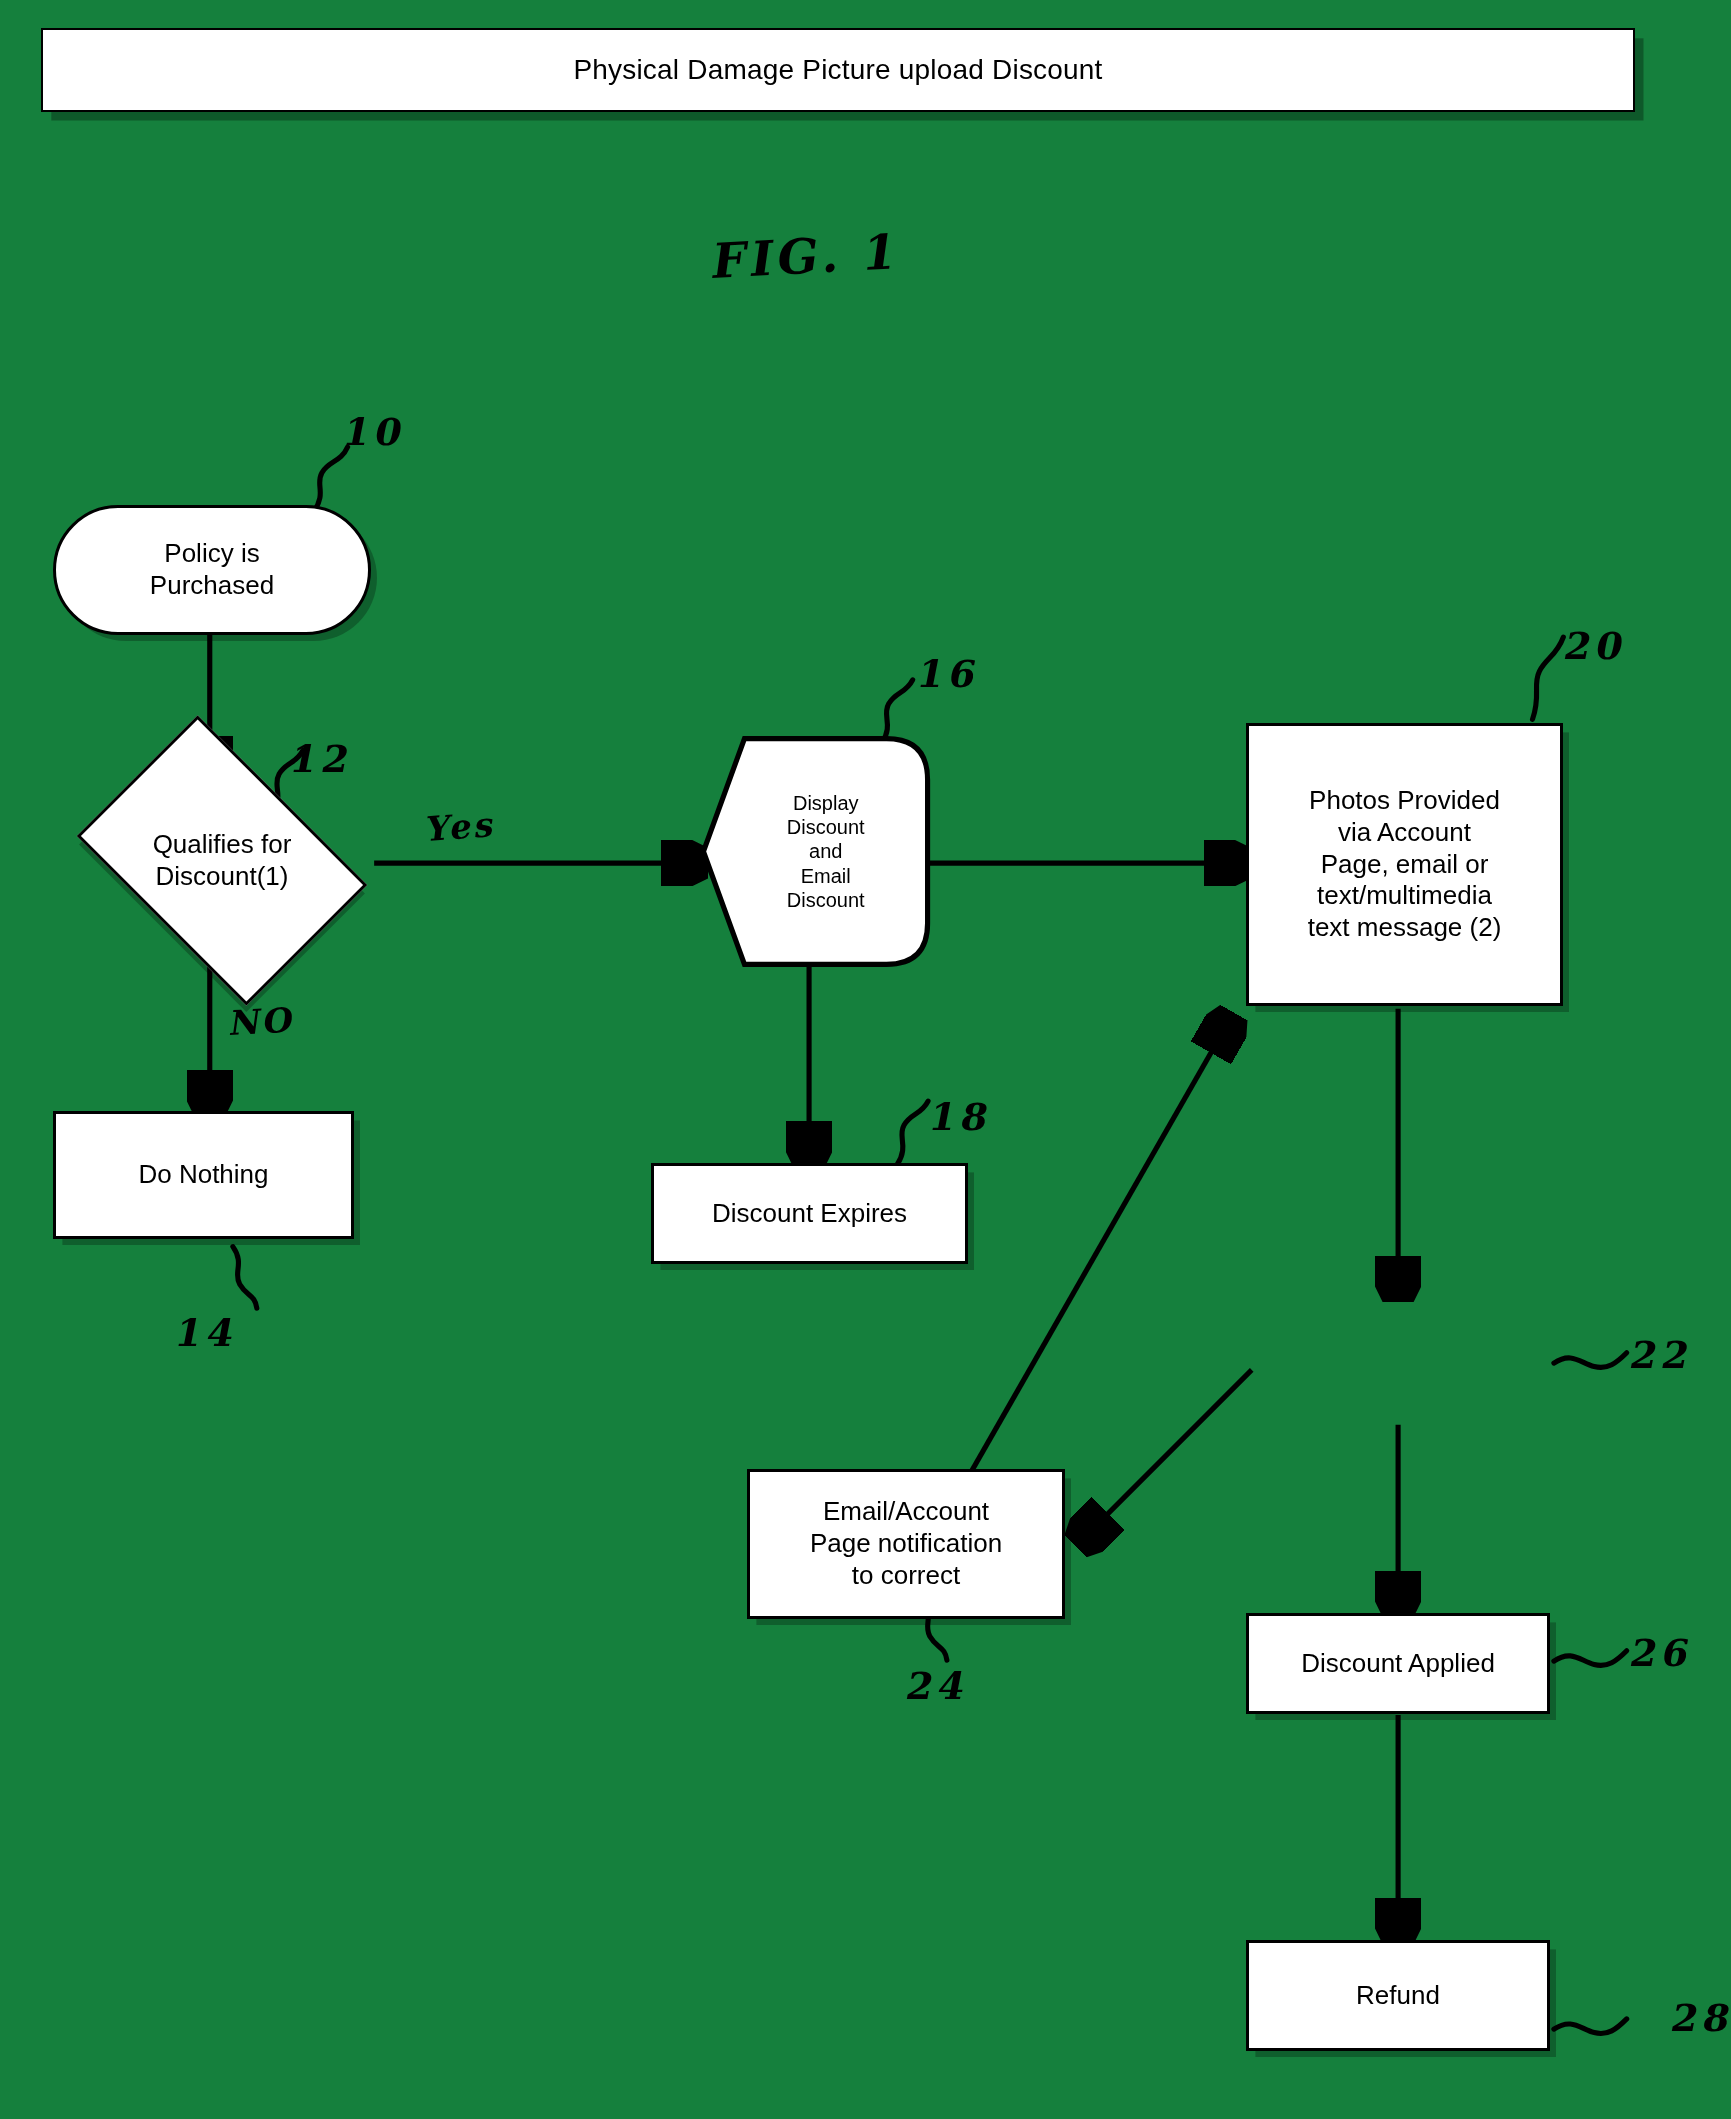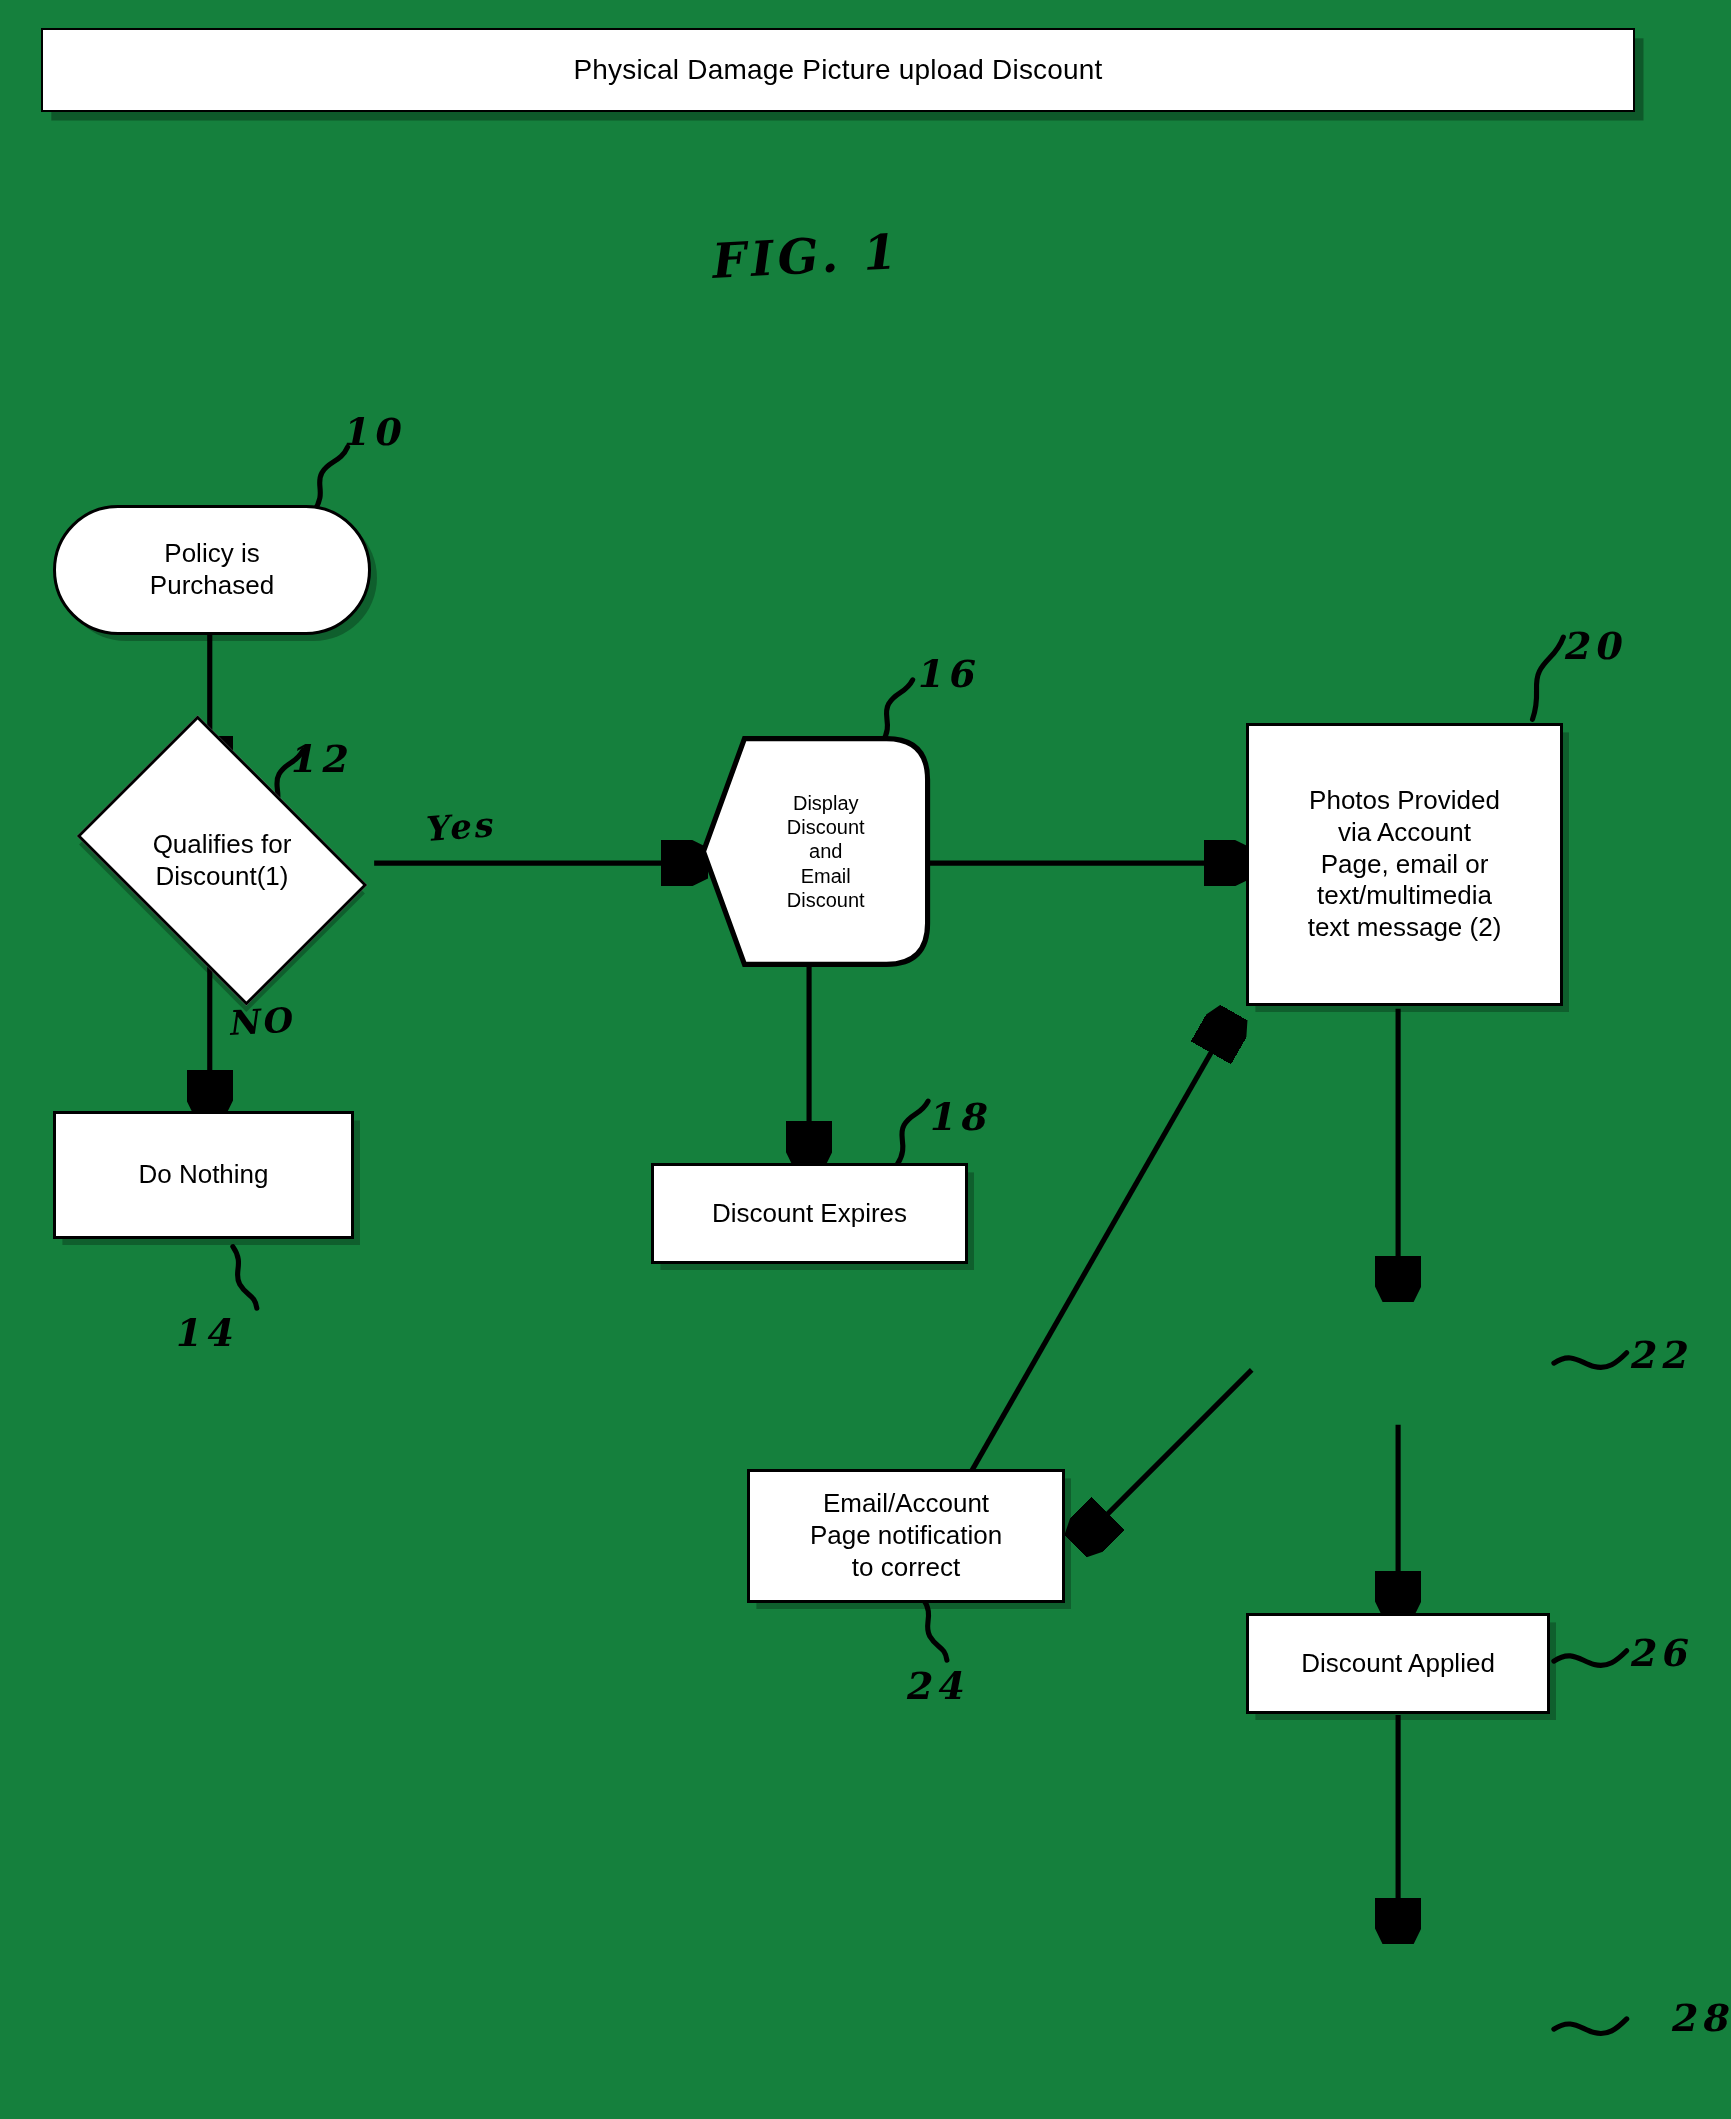--- a/index.html
+++ b/index.html
@@ -265,30 +265,33 @@
       <div>via Account</div>
       <div>Page, email or</div>
       <div>text/multimedia</div>
       <div>text message (2)</div>
     </div>
   </div>
   <div class="handwritten ref-num" style="left:1565px; top:623px;">20</div>
 
   <div class="handwritten ref-num" style="left:1631px; top:1332px;">22</div>
 
-  <div class="node rect" style="left:747px; top:1469px; width:318px; height:134px;">
+  <div class="node rect" style="left:747px; top:1469px; width:318px; height:150px;">
     <div>
       <div>Email/Account</div>
       <div>Page notification</div>
       <div>to correct</div>
     </div>
   </div>
   <div class="handwritten ref-num" style="left:907px; top:1663px;">24</div>
 
   <div class="node rect" style="left:1246px; top:1613px; width:304px; height:101px;">
     <span>Discount Applied</span>
   </div>
   <div class="handwritten ref-num" style="left:1631px; top:1630px;">26</div>
 
+  <div class="node rect" style="left:1246px; top:1940px; width:304px; height:111px;">
+    <span>Refund</span>
+  </div>
   <div class="handwritten ref-num" style="left:1631px; top:1995px;margin-left:41px;">28</div>
 
 </div>
 
 
 </body></html>

